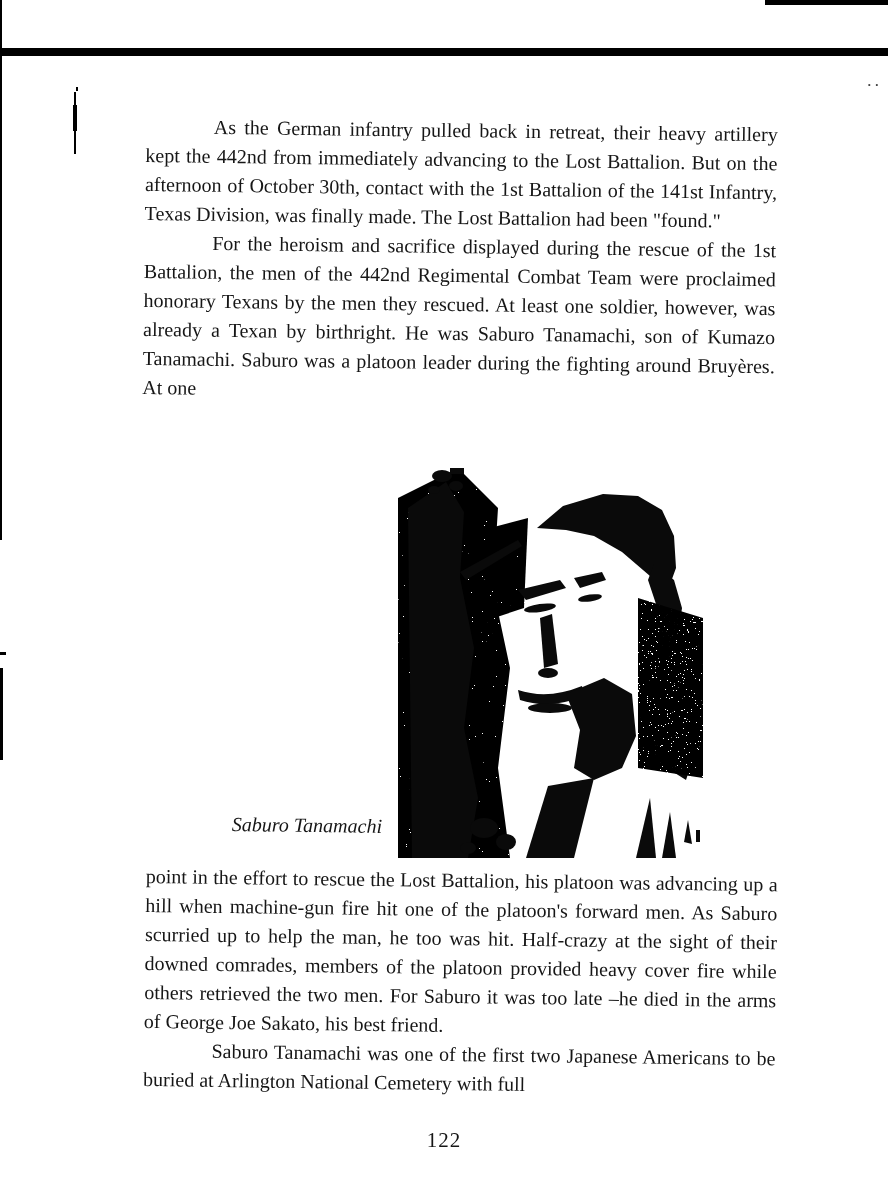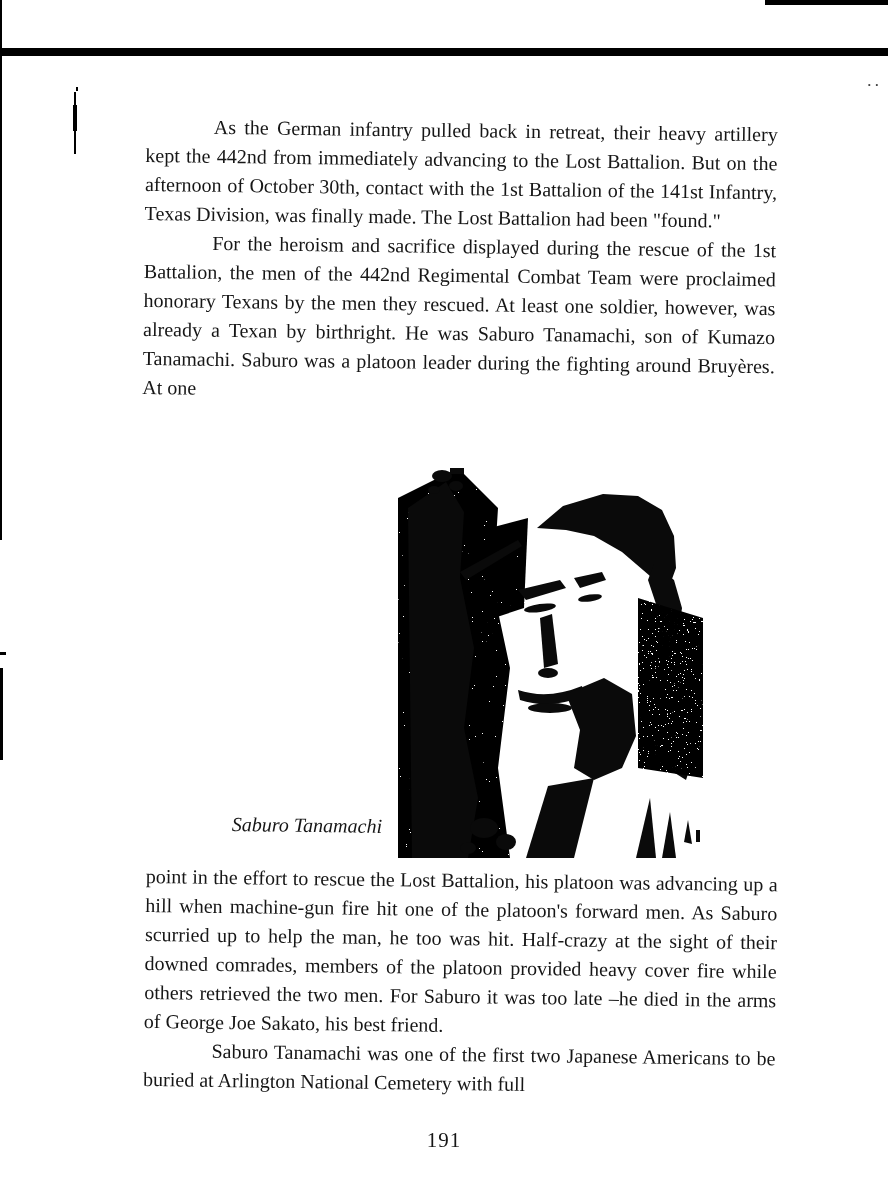--- a/index.html
+++ b/index.html
@@ -133,15 +133,15 @@
     </svg>
   </div>
 
   <div class="caption">Saburo Tanamachi</div>
 
   <div class="textcol tb-lower">
     <p>point in the effort to rescue the Lost Battalion, his platoon was advancing up a hill when machine-gun fire hit one of the platoon's forward men. As Saburo scurried up to help the man, he too was hit. Half-crazy at the sight of their downed comrades, members of the platoon provided heavy cover fire while others retrieved the two men. For Saburo it was too late –he died in the arms of George Joe Sakato, his best friend.</p>
     <p class="indent">Saburo Tanamachi was one of the first two Japanese Americans to be buried at Arlington National Cemetery with full</p>
   </div>
 
-  <div class="pagenum">191</div>
+  <div class="pagenum">122</div>
 
 </div>
 
 </body></html>

